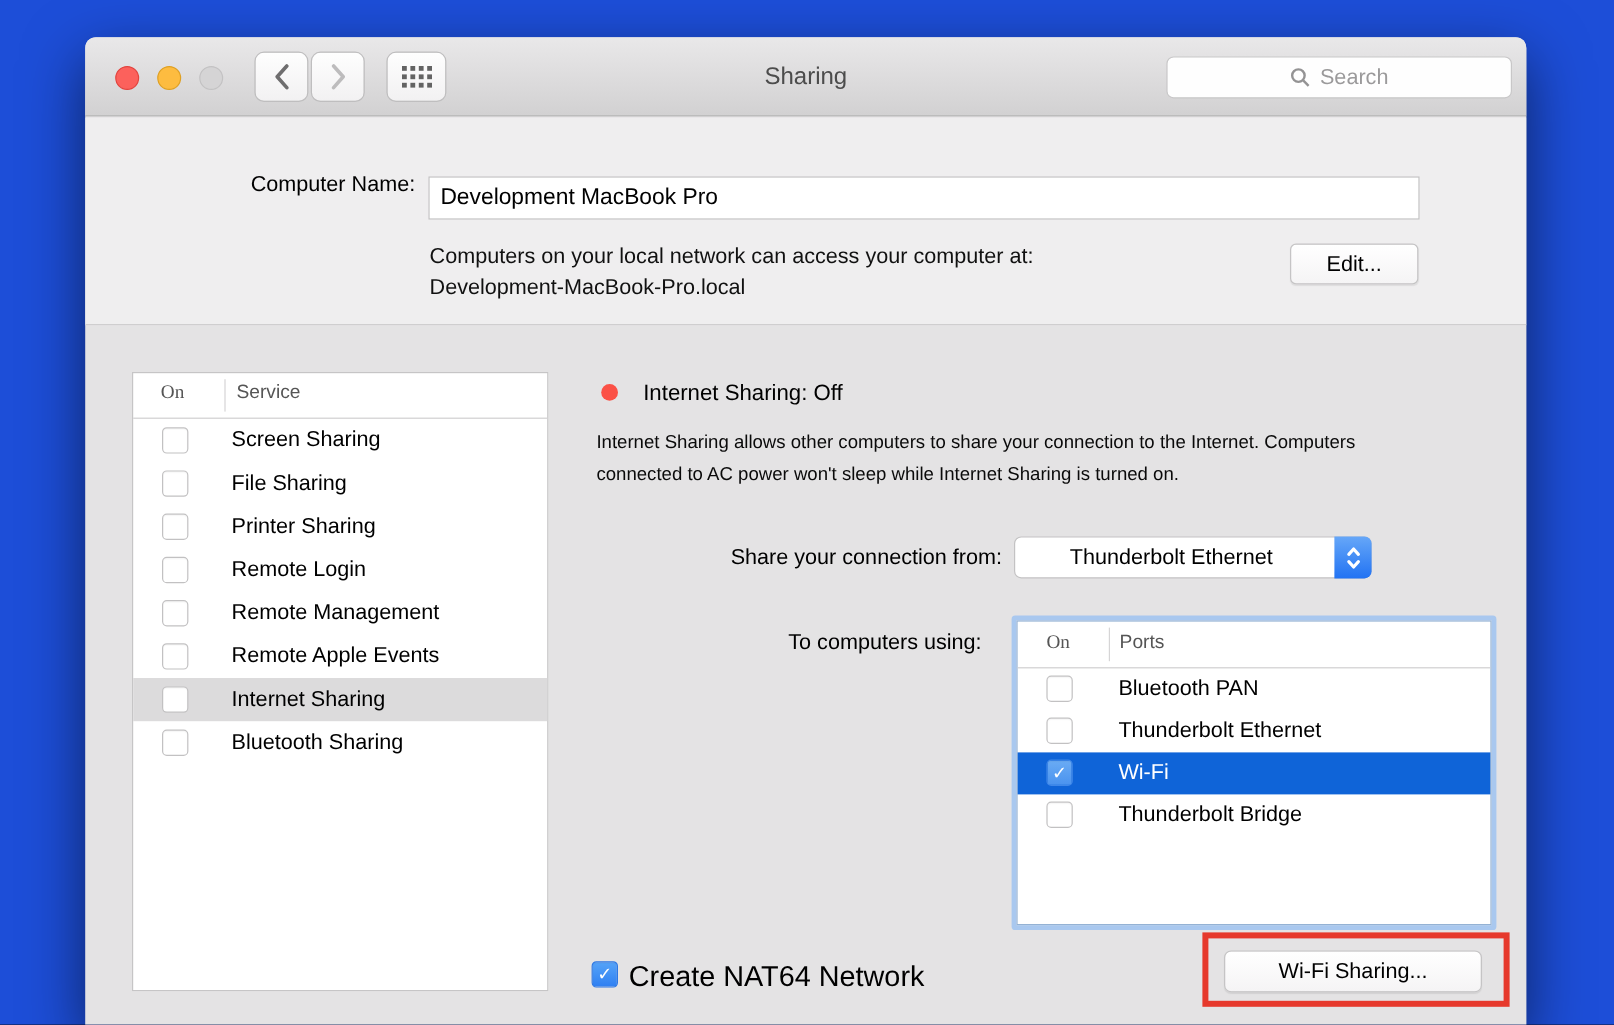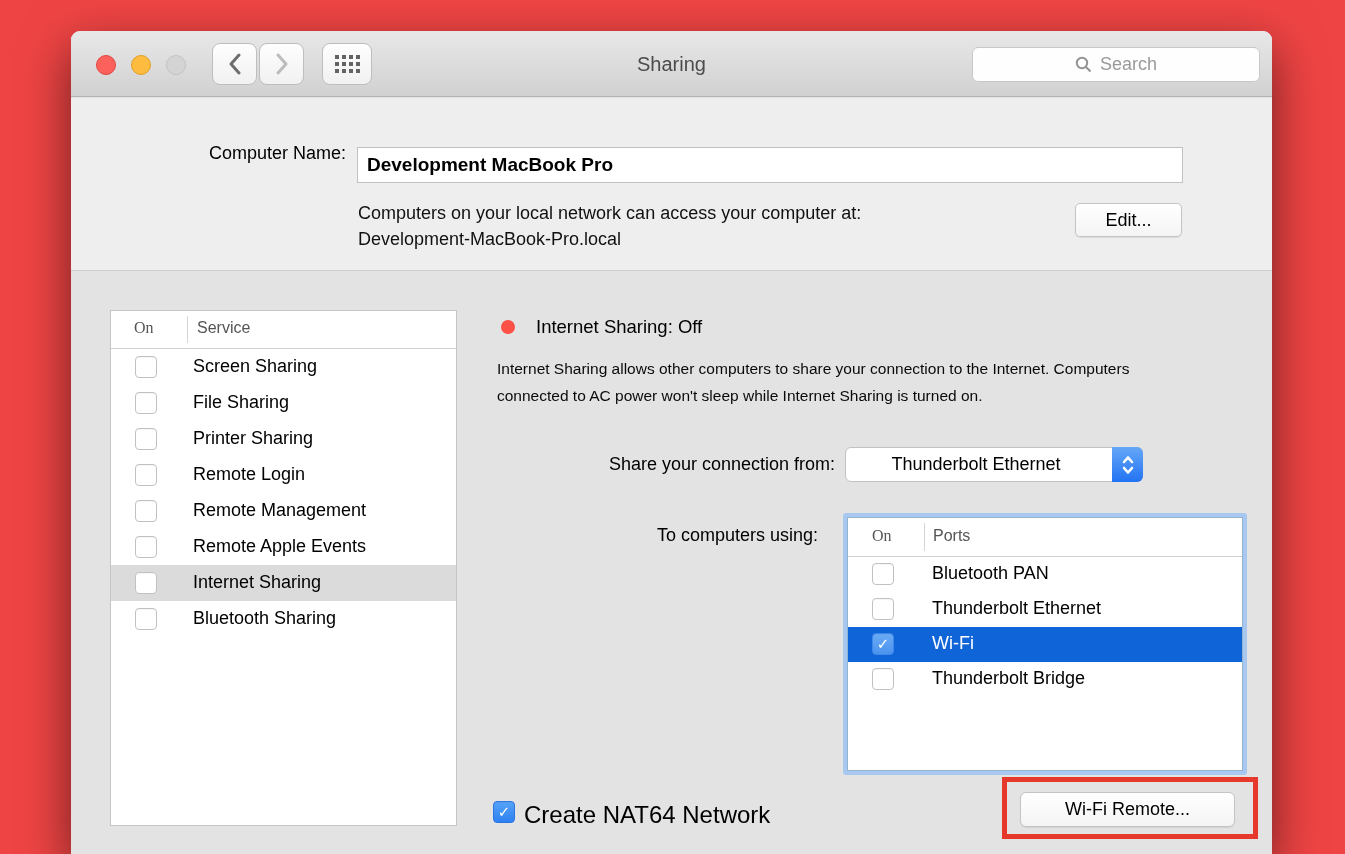--- a/index.html
+++ b/index.html
@@ -1,18 +1,18 @@
 <!DOCTYPE html>
 <html><head>
 <meta charset="utf-8">
 <style>
   * { margin:0; padding:0; box-sizing:border-box; }
   html,body { width:1345px; height:854px; background:#000; overflow:hidden;
               font-family:"Liberation Sans","DejaVu Sans",sans-serif; }
-  .stage { position:relative; width:1345px; height:854px; background:#ef4444; }
+  .stage { position:relative; width:1345px; height:854px; background:#1d4ed8; }
 
   
   .window { position:absolute; left:71px; top:31px; width:1201px; height:823px;
             background:#e4e3e4; border-radius:9px 9px 0 0; overflow:hidden;
             box-shadow:0 18px 50px rgba(0,0,0,.55); }
 
   
   .titlebar { position:absolute; left:0; top:0; width:100%; height:66px;
               background:linear-gradient(#e9e8e9,#d2d1d2);
               border-bottom:1px solid #b4b3b4; }
@@ -41,21 +41,21 @@
             display:flex; align-items:center; justify-content:center; gap:8px;
             color:#9b9a9b; font-size:18px; cursor:text; }
 
   
   .top-section { position:absolute; left:0; top:67px; width:100%; height:173px;
                  background:#efeeef; border-bottom:1px solid #cfcecf; }
   .cn-label { position:absolute; left:40px; top:9px; width:235px; text-align:right;
               font-size:18px; color:#000; line-height:36px;margin-top:28px; }
   .cn-input { position:absolute; left:286px; top:49px; width:826px; height:36px;
               background:#fff; border:1px solid #c2c1c2; font-size:19px; color:#000;
-              padding:0 9px; font-family:"Liberation Sans","DejaVu Sans",sans-serif;font-weight:bold; }
+              padding:0 9px; font-family:"Liberation Sans","DejaVu Sans",sans-serif; }
   .cn-info { position:absolute; left:287px; top:102px; font-size:18px; color:#111;
              line-height:26px; }
   .btn { background:linear-gradient(#ffffff,#f5f4f5); border:1px solid #c5c4c5;
          border-radius:5px; font-size:18px; color:#000; cursor:pointer;
          font-family:"Liberation Sans","DejaVu Sans",sans-serif;
          box-shadow:0 1px 1px rgba(0,0,0,.08); }
   .edit-btn { position:absolute; left:1004px; top:105px; width:107px; height:34px; }
 
   
   .service-list { position:absolute; left:39px; top:279px; width:347px; height:516px;
@@ -268,17 +268,17 @@
               <span class="cb"></span>
               <span class="row-label">Thunderbolt Bridge</span>
             </div>
           </div>
       </div>
     </div>
 
     <span class="cb checked nat-cb" id="nat-cb">✓</span>
     <div class="nat-label">Create NAT64 Network</div>
 
-    <button class="btn wifi-btn">Wi-Fi Remote...</button>
+    <button class="btn wifi-btn">Wi-Fi Sharing...</button>
     <div class="annotation"></div>
 
   </div>
 </div>
 
 </body></html>

